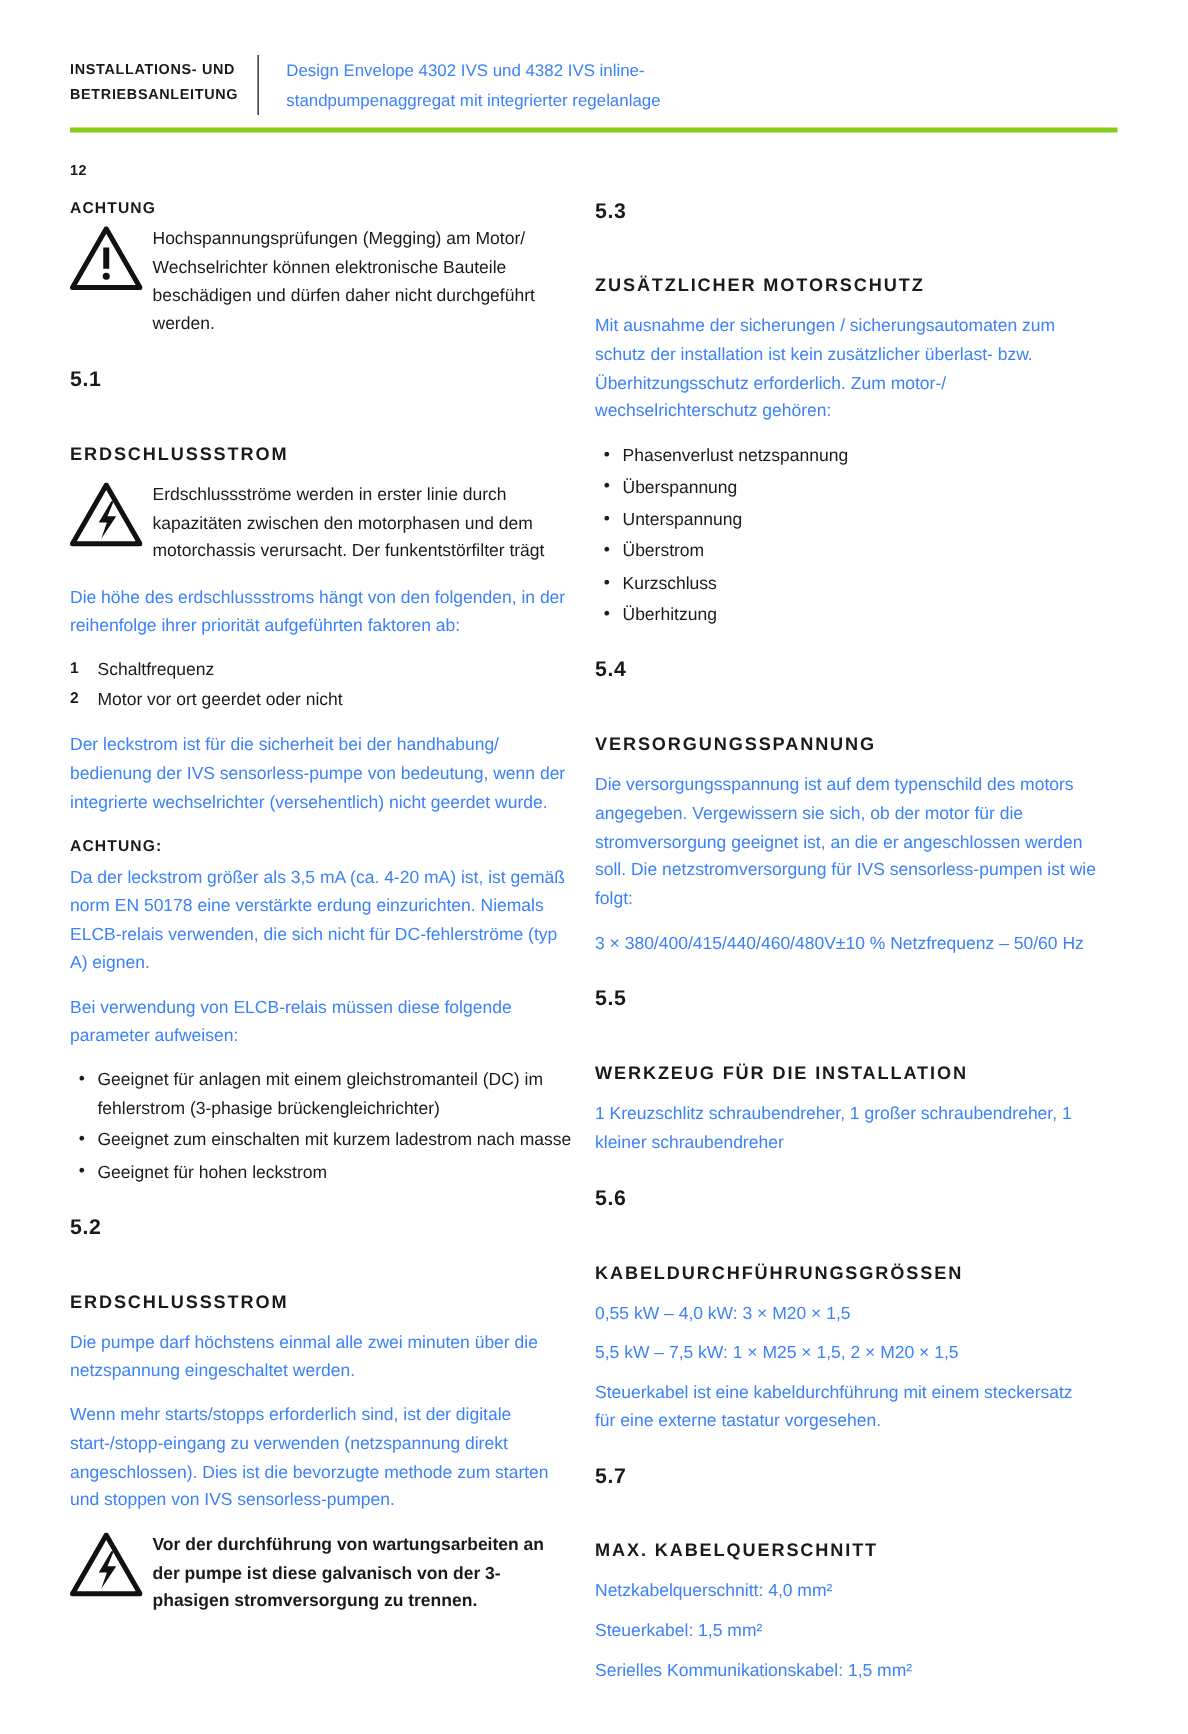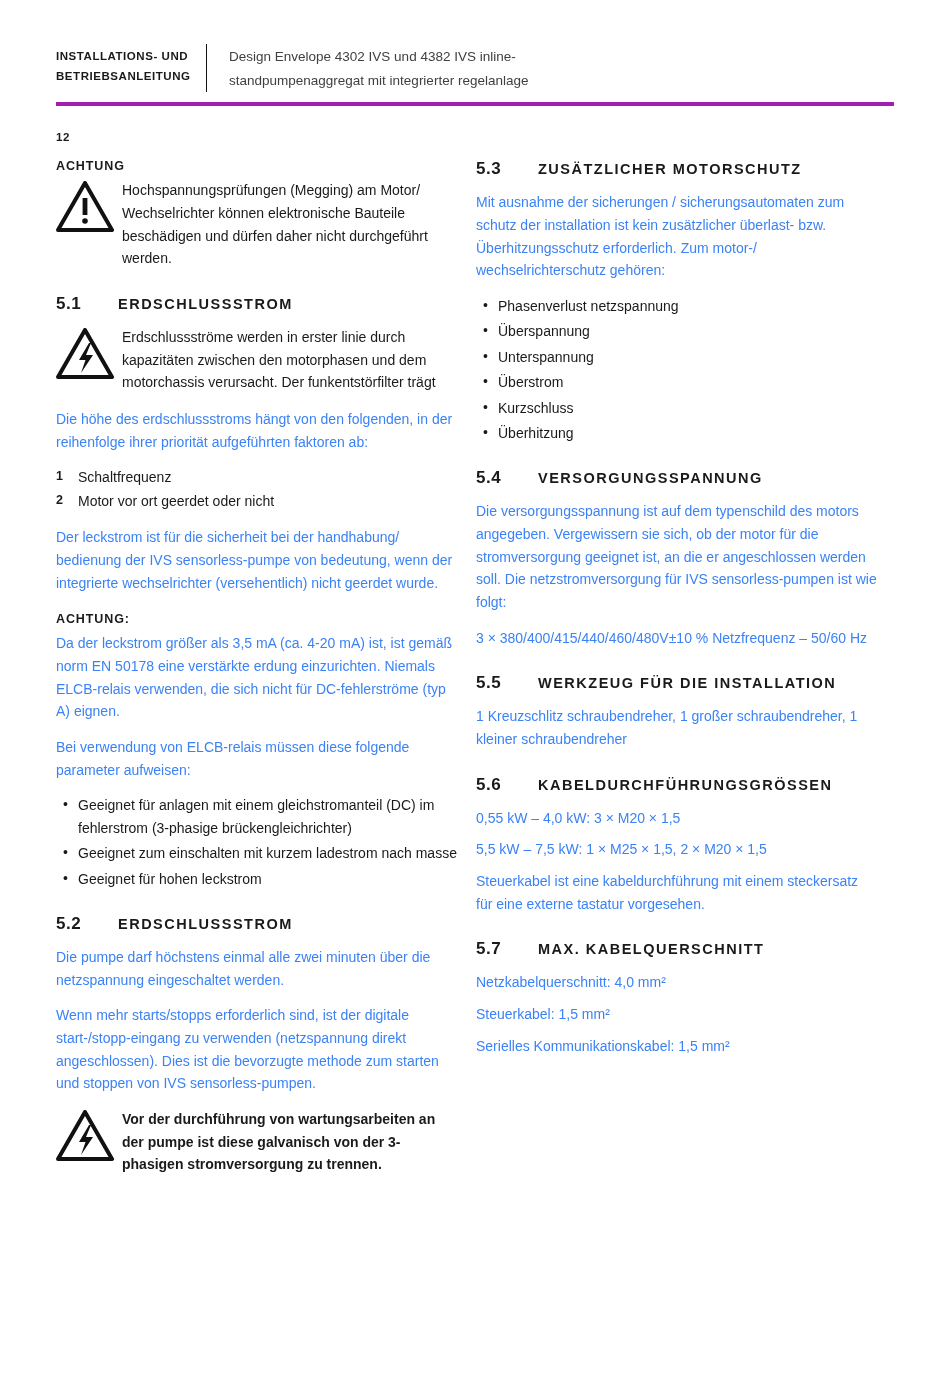--- a/index.html
+++ b/index.html
@@ -21,21 +21,21 @@
     width: 950px;
     height: 1387px;
     box-sizing: border-box;
     padding: 44px 56px 30px 56px;
   }
 
   
   .header {
     display: flex;
     align-items: flex-start;
-    border-bottom: 4px solid #a21caf;
+    border-bottom: 4px solid #84cc16;
     padding-bottom: 10px;
     margin-bottom: 0;
   }
   .header-left {
     width: 150px;
     flex: 0 0 150px;
     font-size: 11.5px;
     font-weight: bold;
     letter-spacing: 0.55px;
     line-height: 1.75;
@@ -47,21 +47,21 @@
     align-self: stretch;
     background: #111;
     margin: 0 0 0 0;
   }
   .header-right {
     flex: 1;
     font-size: 13.5px;
     line-height: 1.75;
     padding-left: 22px;
     padding-top: 1px;
-    color: #404040;
+    color: #3b82f6;
   }
 
   .page-number {
     font-size: 11.5px;
     font-weight: bold;
     letter-spacing: 0.5px;
     margin-top: 25px;
     margin-bottom: 16px;
   }
 
@@ -86,20 +86,21 @@
     font-size: 12.5px;
     font-weight: bold;
     letter-spacing: 0.9px;
     margin: 0 0 6px 0;
     text-transform: uppercase;
   }
   .sec-head {
     display: flex;
     align-items: baseline;
     margin: 24px 0 12px 0;
+    flex-direction: column;
   }
   .sec-num {
     font-size: 17px;
     font-weight: bold;
     letter-spacing: 0.5px;
     width: 62px;
     flex: 0 0 62px;
   }
   .sec-title {
     font-size: 14.5px;

